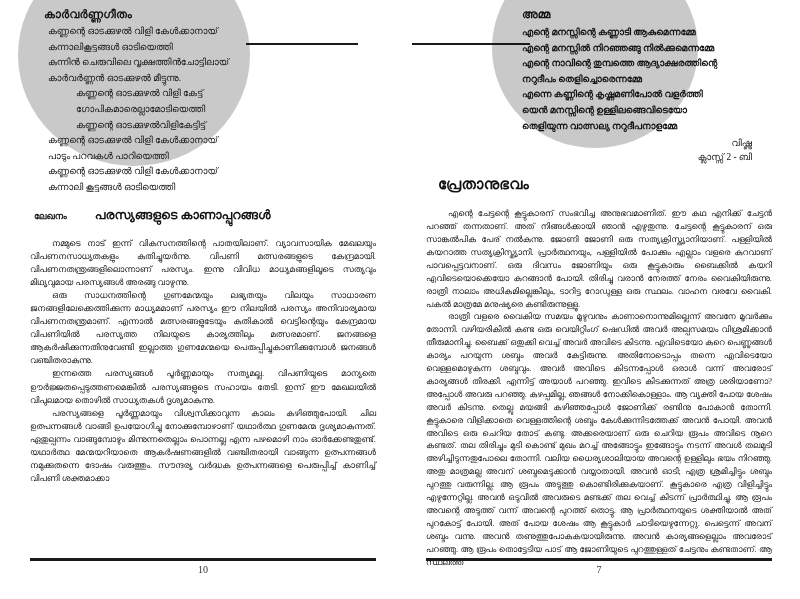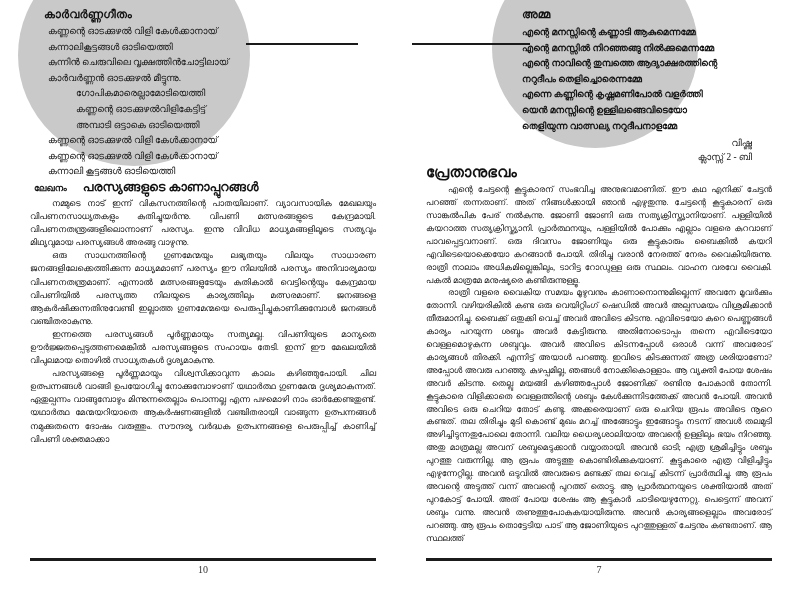--- a/index.html
+++ b/index.html
@@ -127,21 +127,21 @@
   .article-kicker {
     font-family: "Liberation Serif", serif;
     font-weight: bold;
     font-size: 9px;
     white-space: nowrap;
   }
   .article-title {
     font-family: "Liberation Serif", serif;
     font-weight: bold;
     font-size: 12.5px;
-    margin: 0;
+    margin: 12px;
     white-space: nowrap;
   }
   #col-left .article-head { padding-left: 4px; }
   #col-right .article-title { font-size: 15px; letter-spacing: 0.3px; }
 
   .article-body {
     font-family: "Liberation Serif", serif;
     font-size: 8.6px;
     line-height: 13.1px;
     text-align: justify;
@@ -188,24 +188,25 @@
 
       <div class="title-rule" id="rule-left"></div>
 
       <h2 class="poem-title">കാർവർണ്ണഗീതം</h2>
 
       <ul class="poem-body" id="poem-left-lines">
           <li class="ind-0">കണ്ണന്റെ ഓടക്കുഴൽ വിളി കേൾക്കാനായ്</li>
           <li class="ind-0">കന്നാലികൂട്ടങ്ങൾ  ഓടിയെത്തി</li>
           <li class="ind-0">കുന്നിൻ ചെരുവിലെ വൃക്ഷത്തിൻചോട്ടിലായ്</li>
           <li class="ind-0">കാർവർണ്ണൻ ഓടക്കുഴൽ മീട്ടുന്നു.</li>
+          <li class="ind-1">കണ്ണന്റെ ഓടക്കുഴൽ വിളി കേട്ട്</li>
           <li class="ind-1">ഗോപികമാരെല്ലാമോടിയെത്തി</li>
           <li class="ind-1">കണ്ണന്റെ ഓടക്കുഴൽവിളികേട്ടിട്ട്</li>
-          <li class="ind-1">അമ്പാടി ഒട്ടാകെ ഓടിയെത്തി</li>
           <li class="ind-0">കണ്ണന്റെ ഓടക്കുഴൽ വിളി കേൾക്കാനായ്</li>
+          <li class="ind-0">പാടും പറവകൾ പാറിയെത്തി</li>
           <li class="ind-0">കണ്ണന്റെ ഓടക്കുഴൽ വിളി കേൾക്കാനായ്</li>
           <li class="ind-0">കന്നാലി കൂട്ടങ്ങൾ ഓടിയെത്തി</li>
         </ul>
 
 
       <div class="article">
         <div class="article-head">
           <span class="article-kicker">ലേഖനം</span>
           <h3 class="article-title">പരസ്യങ്ങളുടെ കാണാപ്പുറങ്ങൾ</h3>
         </div>

